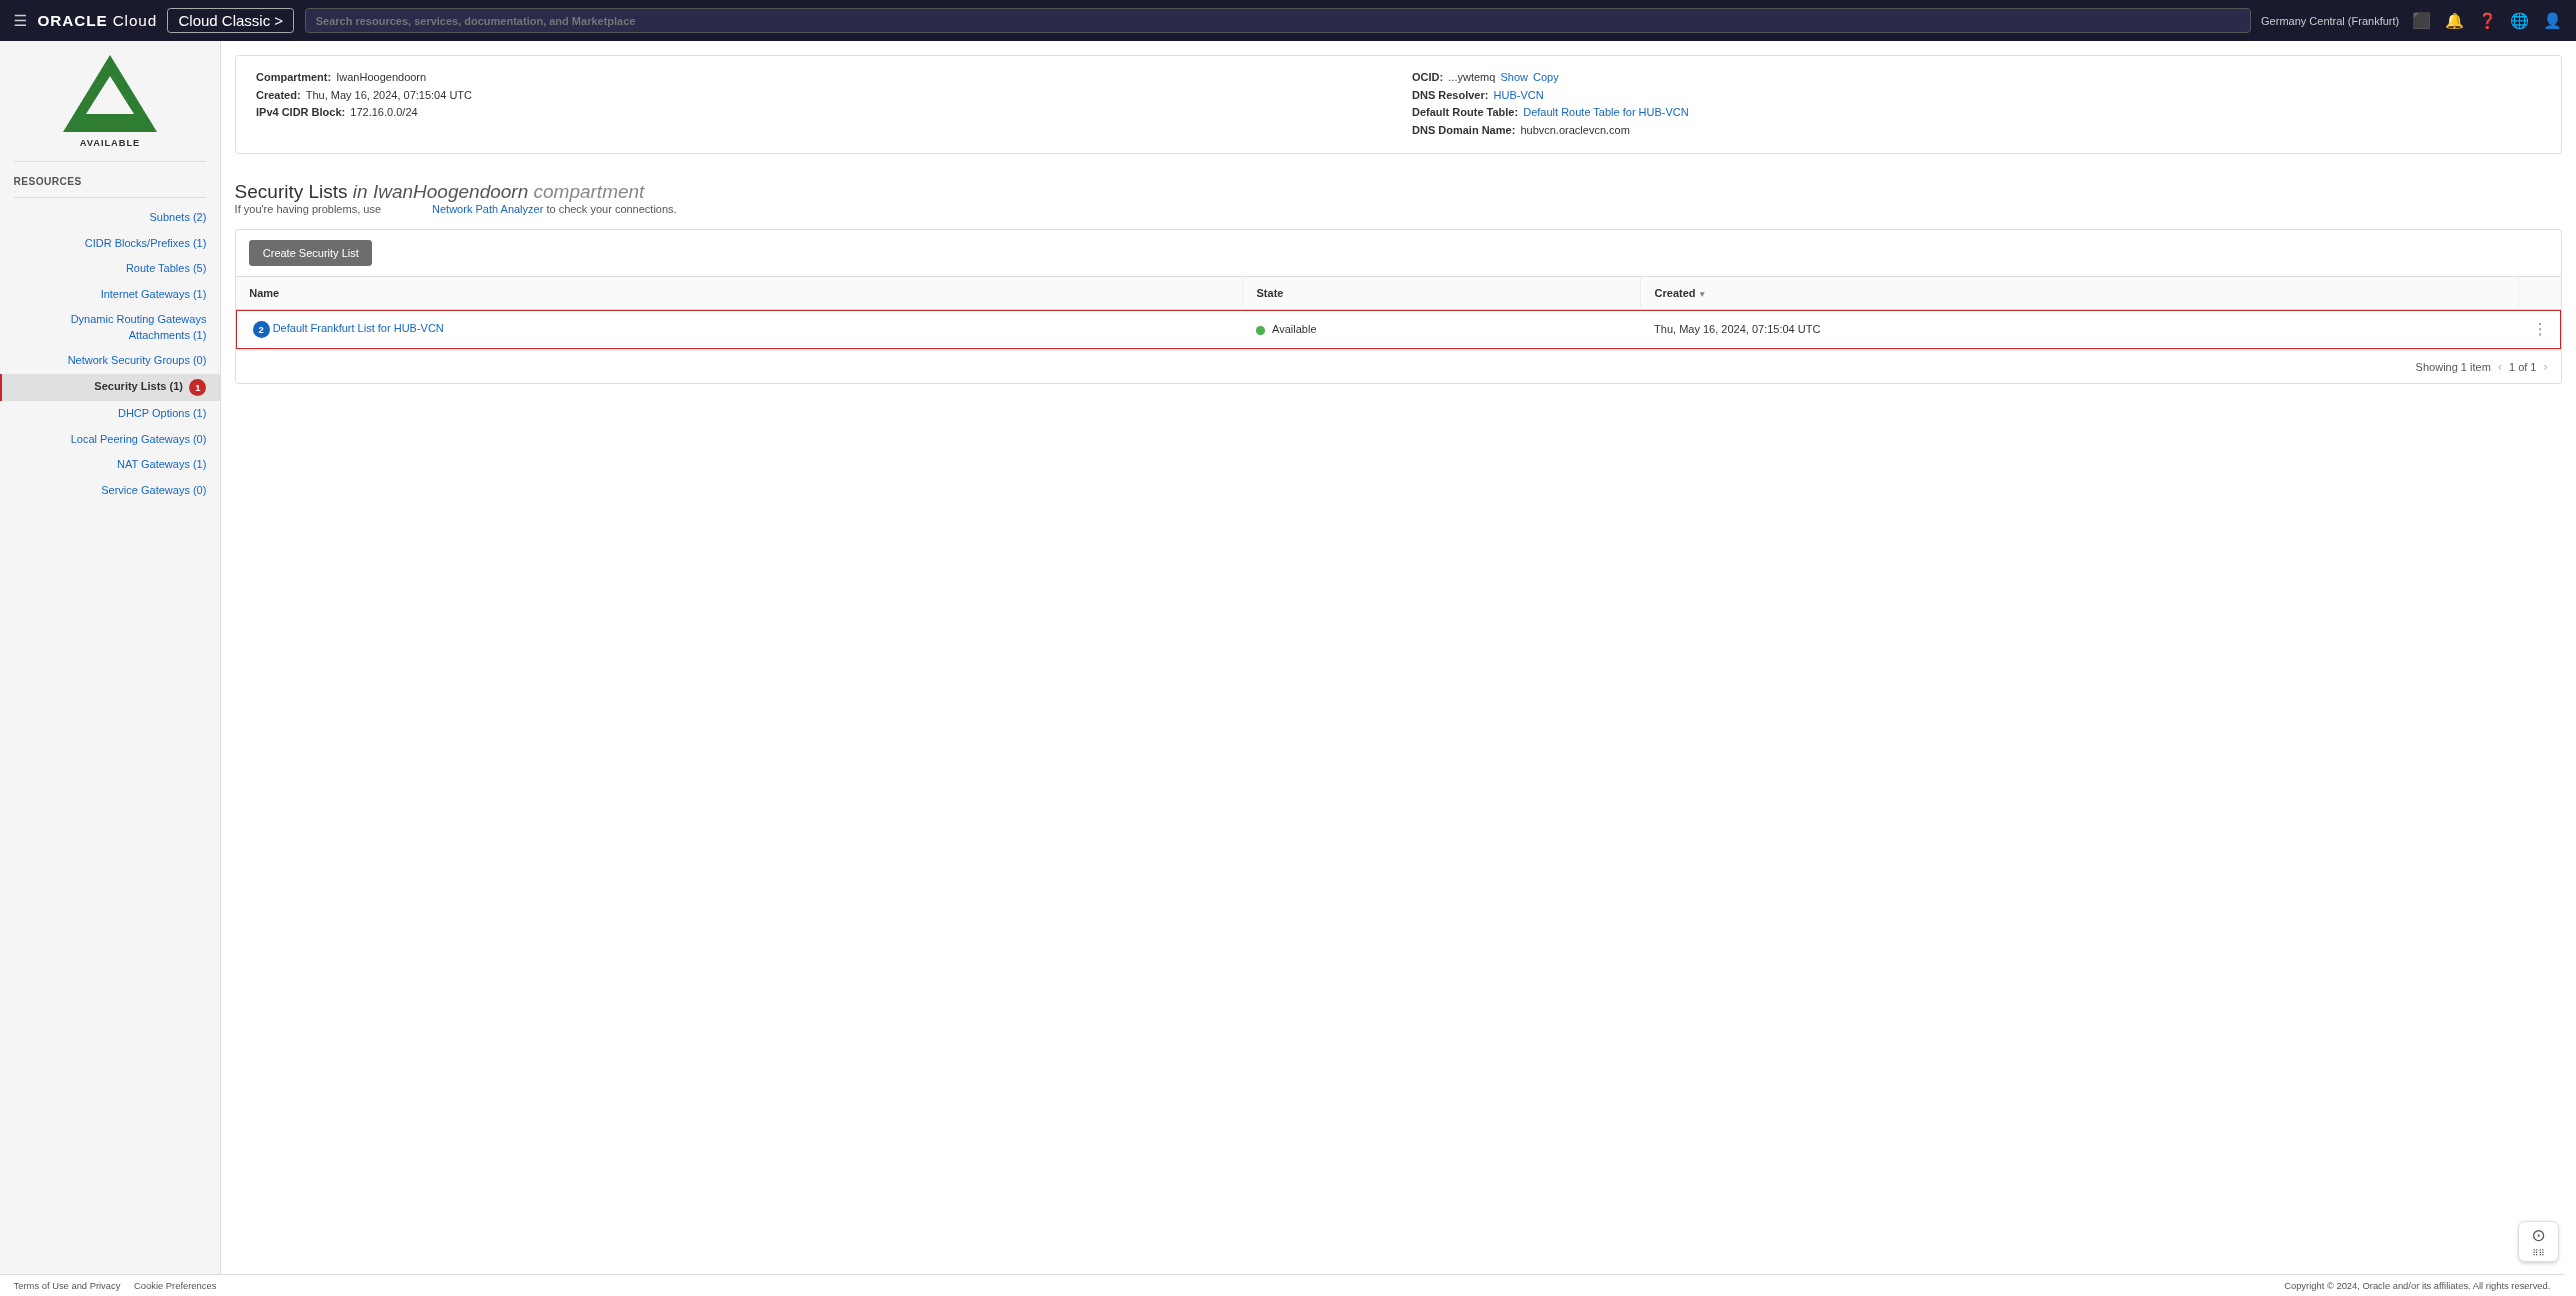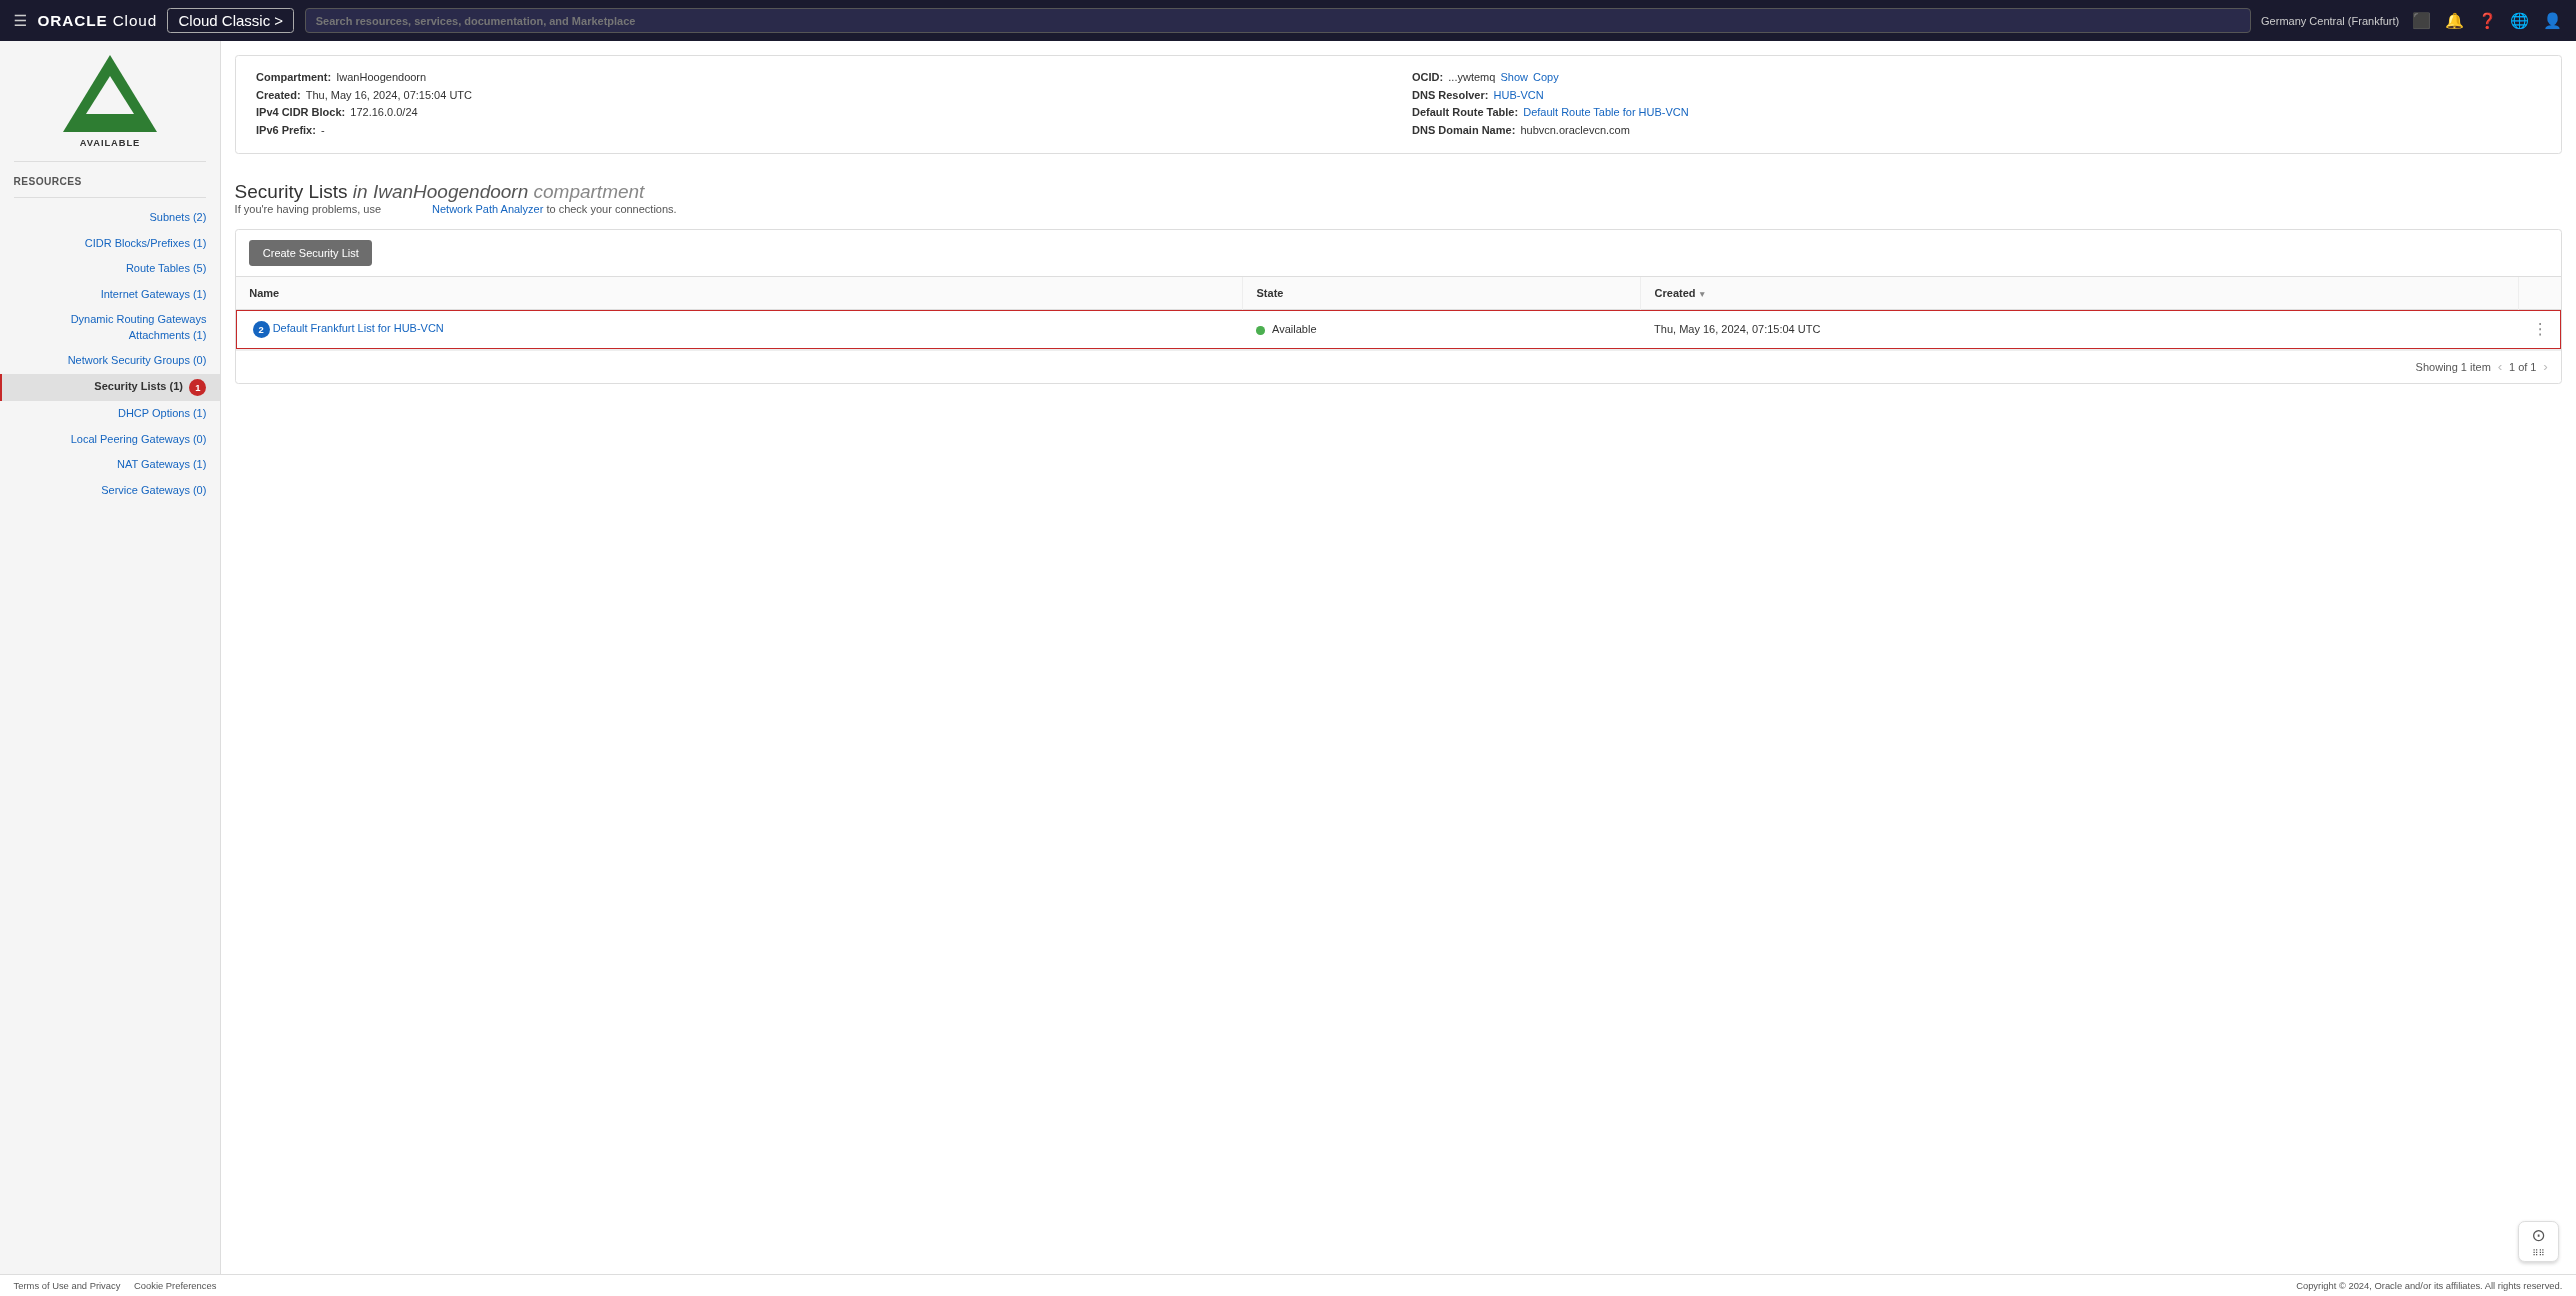--- a/index.html
+++ b/index.html
@@ -245,21 +245,21 @@
       cursor: pointer;
       font-size: 8.5px;
       color: #555;
       box-shadow: 0 1.7px 3.4px rgba(0,0,0,0.15);
     }
     .help-btn-icon { font-size: 17px; margin-bottom: 1.7px; }
 
     
     .page-footer {
       position: fixed;
-      bottom: 0; left: 0; right: 0;
+      bottom: 0; left: 0; right: 12px;
       background: white;
       border-top: 0.9px solid #ddd;
       padding: 5.1px 13.6px;
       display: flex;
       justify-content: space-between;
       font-size: 9.4px;
       color: #555;
       z-index: 100;
     }
     .footer-left { display: flex; gap: 13.6px; }
@@ -324,24 +324,20 @@
             <span class="vcn-info-label">Compartment:</span>
             <span class="vcn-info-value">IwanHoogendoorn</span>
           </div>
           <div class="vcn-info-row">
             <span class="vcn-info-label">Created:</span>
             <span class="vcn-info-value">Thu, May 16, 2024, 07:15:04 UTC</span>
           </div>
           <div class="vcn-info-row">
             <span class="vcn-info-label">IPv4 CIDR Block:</span>
             <span class="vcn-info-value">172.16.0.0/24</span>
-          </div>
-          <div class="vcn-info-row">
-            <span class="vcn-info-label">IPv6 Prefix:</span>
-            <span class="vcn-info-value">-</span>
           </div>
         </div>
         <div>
           <div class="vcn-info-row">
             <span class="vcn-info-label">OCID:</span>
             <span class="vcn-info-value">...ywtemq</span>
             <a class="vcn-info-link">Show</a>
             <a class="vcn-info-link">Copy</a>
           </div>
           <div class="vcn-info-row">

